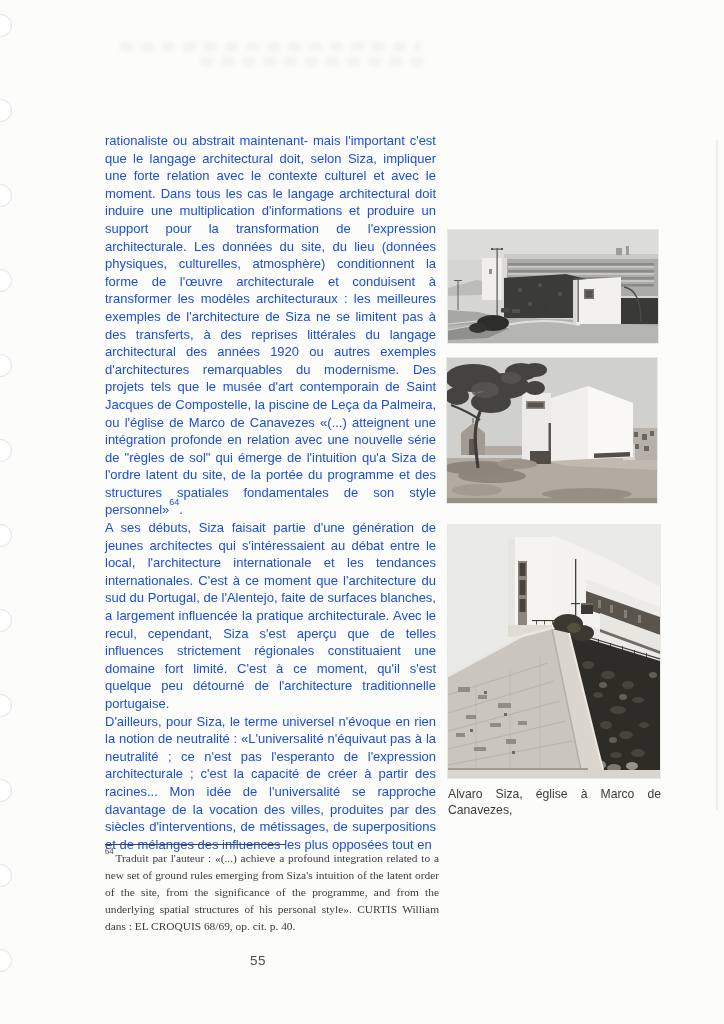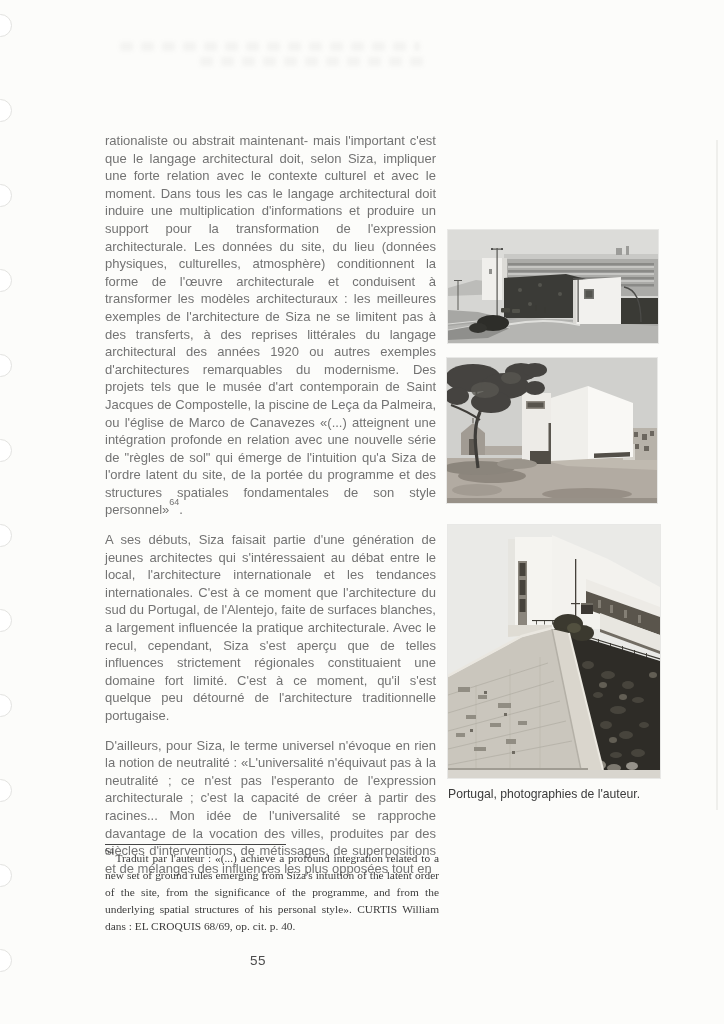--- a/index.html
+++ b/index.html
@@ -21,24 +21,24 @@
   }
   .ghost{
     position:absolute;height:9px;filter:blur(2px);opacity:.5;
     background:repeating-linear-gradient(90deg, rgba(130,130,130,.14) 0 13px, rgba(130,130,130,0) 13px 21px);
   }
   .ghost.g1{left:120px;top:42px;width:300px;}
   .ghost.g2{left:200px;top:57px;width:230px;}
   
   .maintext{
     position:absolute;left:105px;top:132px;width:331px;
-    font-size:13px;line-height:17.6px;color:#737373;text-align:justify;
+    font-size:13px;line-height:17.6px;color:#1d4ed8;text-align:justify;
   }
   .maintext p{margin:0;}
-  .maintext p + p{margin-top:12px;}
+  .maintext p + p{}
   .fnref{
     font-size:9px;line-height:0;position:relative;top:-4px;
   }
   
   .footnote-rule{
     position:absolute;left:105px;top:844px;width:181px;height:1.4px;background:#454545;
   }
   .footnote{
     position:absolute;left:105px;top:850px;width:334px;
     font-size:11.4px;line-height:16.9px;color:#3c3c3c;text-align:justify;font-family:Liberation Serif, serif;
@@ -322,18 +322,18 @@
       <path d="M121,108 L155,245" stroke="#ece9e1" stroke-width="2" fill="none"></path>
       <path d="M104,104 L133,245" stroke="#b4b0a7" stroke-width="1.5" fill="none"></path>
     </g>
     <g>
       <rect x="0" y="243" width="140" height="2" fill="#a09c93"></rect>
       <rect x="0" y="245" width="212" height="8" fill="#d8d5ce"></rect>
     </g>
   </svg>
 
   <div class="caption">
-    <div class="cap-line-2">Portugal, photographies de l'auteur.</div>
+    <div class="cap-line-1">Alvaro Siza, église à Marco de Canavezes,</div>
   </div>
 
   <div class="pagenum">55</div>
 
 </div>
 
 </body></html>

